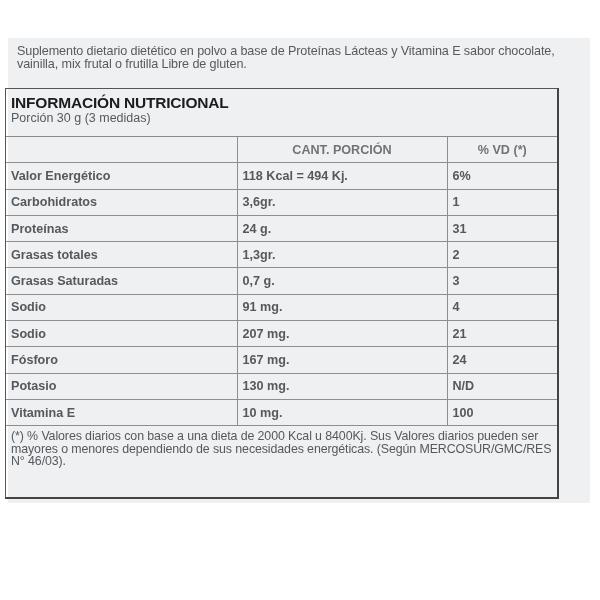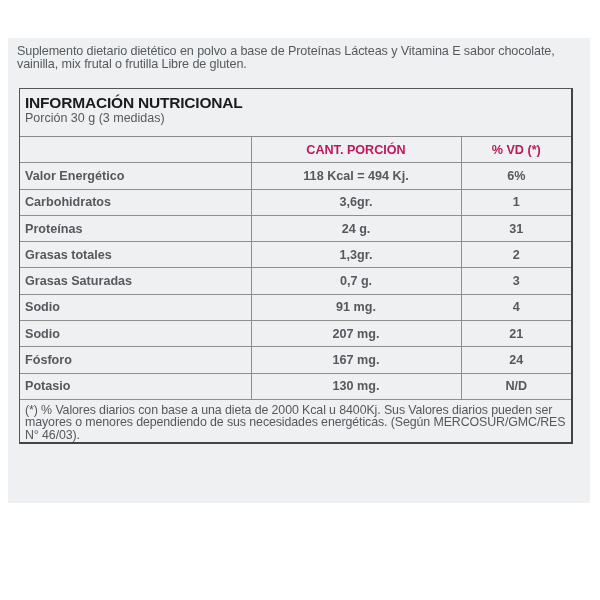--- a/index.html
+++ b/index.html
@@ -2,35 +2,35 @@
 <html><head>
 <meta charset="utf-8">
 <style>
   html, body { margin: 0; padding: 0; background: #ffffff; }
   body { width: 600px; height: 600px; position: relative; overflow: hidden;
          font-family: "Liberation Sans", "DejaVu Sans", sans-serif; }
   .panel { position: absolute; left: 8px; top: 38px; width: 582px; height: 465px;
            background: #eef0f2; box-sizing: border-box; }
   .intro { position: absolute; left: 17px; top: 45px; width: 560px;
            font-size: 12.6px; line-height: 12.5px; color: #555a5e; letter-spacing: -0.1px; }
-  .nutri { position: absolute; left: 19px; top: 88px; width: 554px; height: 356px;
+  .nutri { position: absolute; left: 5px; top: 88px; width: 554px; height: 411px;
            box-sizing: border-box; border: 1.5px solid #555; border-right: 2px solid #444;
            border-bottom: 2px solid #444; }
   .title-box { height: 48px; padding: 5px 0 0 5px; box-sizing: border-box;
                border-bottom: 1.5px solid #8a8a8a; }
   .title { font-size: 15.5px; font-weight: bold; color: #1c1c1c; line-height: 17px; letter-spacing: -0.2px; }
   .portion { font-size: 12.5px; color: #555a5e; line-height: 14px; }
   table { border-collapse: collapse; width: 100%; table-layout: fixed; }
   td, th { border: 1.3px solid #8e8e8e; padding: 0 5px; height: 25.3px; font-size: 12.6px;
            color: #55595d; font-weight: bold; }
   tr td:first-child, tr th:first-child { border-left: none; }
   tr td:last-child, tr th:last-child { border-right: none; }
   tr:first-child th { border-top: none; }
-  th { font-weight: bold; color: #be185d; text-align: center; }
-  td.c, td.v { text-align: center; }
+  th { font-weight: bold; color: #737373; text-align: center; }
+  td.c, td.v { text-align: left; }
   col.c1 { width: 231px; }
   col.c2 { width: 210px; }
   .foot { padding: 4px 5px 0 5px; font-size: 12.4px; line-height: 12.5px; color: #55595d;
           letter-spacing: -0.1px; }
 </style>
 </head>
 <body>
 
 <div class="panel"></div>
 
@@ -91,18 +91,23 @@
     <tr>
       <td>Fósforo</td>
       <td class="c">167 mg.</td>
       <td class="v">24</td>
     </tr>
     <tr>
       <td>Potasio</td>
       <td class="c">130 mg.</td>
       <td class="v">N/D</td>
     </tr>
+    <tr>
+      <td>Vitamina E</td>
+      <td class="c">10 mg.</td>
+      <td class="v">100</td>
+    </tr>
   </tbody>
     </table>
   <div class="foot">
     <div>(*) % Valores diarios con base a una dieta de 2000 Kcal u 8400Kj. Sus Valores diarios pueden ser mayores o menores dependiendo de sus necesidades energéticas. (Según MERCOSUR/GMC/RES N° 46/03).</div>
   </div>
 </div>
 
 </body></html>

